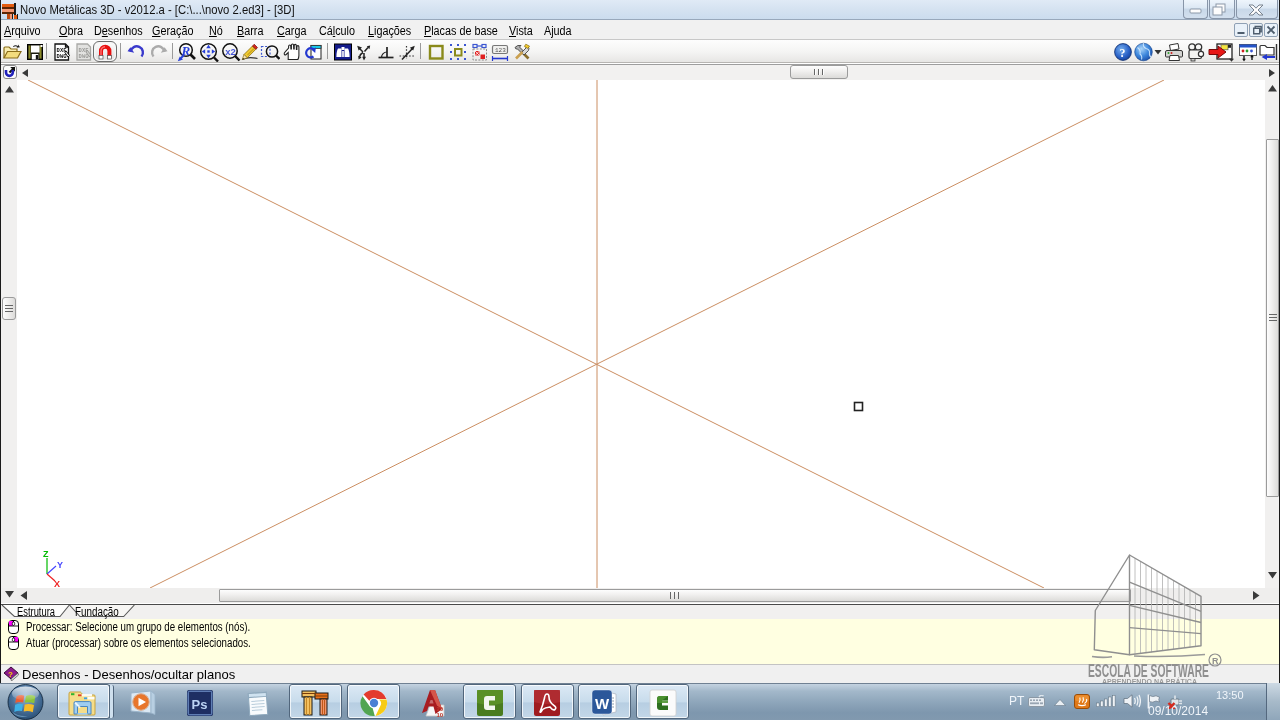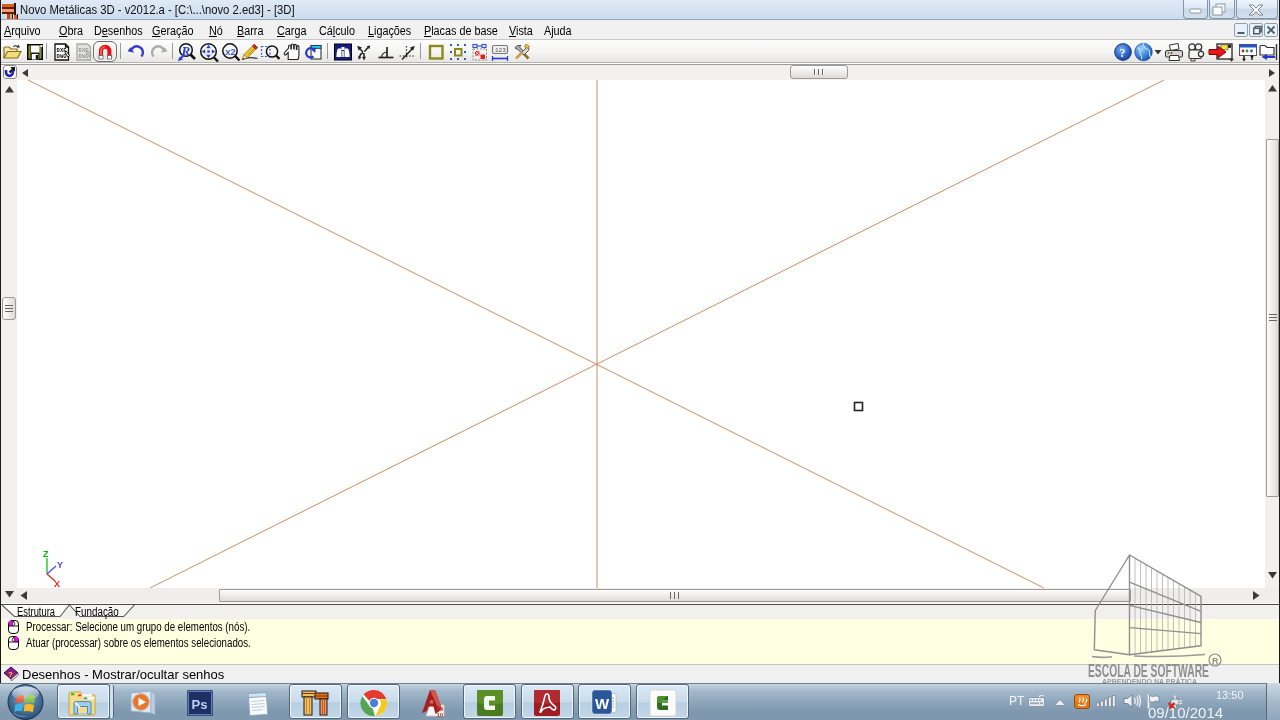--- a/index.html
+++ b/index.html
@@ -424,21 +424,21 @@
 </svg>
 <div class="msgtext" style="top:620px">Processar: Selecione um grupo de elementos (nós).</div>
 <div class="msgtext" style="top:636px">Atuar (processar) sobre os elementos selecionados.</div>
 
 <div class="abs" id="statusbar"></div>
 <svg class="abs" style="left:3px;top:666px" width="16" height="15" viewBox="0 0 16 15">
   <polygon points="1,7 8,1 15,7 8,13" fill="#8c1a8c" stroke="#3a0a3a" stroke-width="1"></polygon>
   <polygon points="8,13 15,7 15.5,9 8.5,15" fill="#ddd" stroke="#555" stroke-width="0.7"></polygon>
   <text x="5" y="10.5" font-size="8" font-weight="bold" fill="#ffd700" font-family="Liberation Sans,sans-serif">?</text>
 </svg>
-<div class="abs" id="statustext">Desenhos - Mostrar/ocultar senhos</div>
+<div class="abs" id="statustext">Desenhos - Desenhos/ocultar planos</div>
 
 <svg class="abs" style="left:1080px;top:548px;z-index:60" width="150" height="140" viewBox="0 0 150 140">
   <g stroke="#b0b0b0" stroke-width="0.8" fill="none">
     <path d="M55 10.2 V106.6 M60.5 13.4 V106 M66 16.6 V105.2 M71.5 19.7 V104.4 M77 22.9 V103.6 M82.5 26.1 V102.9 M88 29.3 V102.1 M93.5 32.5 V101.3 M99 35.6 V100.6 M104.5 38.8 V99.8 M110 42 V99 M115.5 45.2 V98.3"></path>
   </g>
   <g stroke="#8f8f8f" stroke-width="1.4" fill="none" stroke-linejoin="round">
     <path d="M49.5 7 L15.3 62.5 L14.3 101.8 L49.5 106.8 Z"></path>
     <path d="M49.5 7 L121 48.4 L121 97.7 L49.5 106.8"></path>
     <path d="M49.5 34.2 L121 63.4 M49.5 57.4 L121 74.5 M49.5 79.6 L121 85.6"></path>
   </g>
@@ -613,17 +613,17 @@
 <svg class="abs" style="left:1146px;top:694px;z-index:110" width="16" height="15" viewBox="0 0 16 15">
   <path d="M2.5 0.5 L2.5 14.5" stroke="#eef2f6" stroke-width="1.8"></path>
   <path d="M3.5 1.5 Q7 3.5 10 1.8 L13.5 3.2 Q12 5.5 13.5 8 L10 7 Q6.5 9 3.5 7.5 Z" fill="#eef2f6" stroke="#5c6c7a" stroke-width="0.6"></path>
 </svg>
 <svg class="abs" style="left:1167px;top:694px;z-index:110" width="17" height="15" viewBox="0 0 17 15">
   <rect x="4" y="5" width="8" height="6" rx="1" fill="#dfe5ea" stroke="#5c6c7a" stroke-width="0.8"></rect>
   <path d="M12 7 L15 7 M12 9.5 L15 9.5 M8 5 V1.5 M8 11 V14" stroke="#dfe5ea" stroke-width="1.6"></path>
   <path d="M1.5 9 L7.5 15 M7.5 9 L1.5 15" stroke="#d42a1e" stroke-width="2.4"></path>
 </svg>
 <div class="abs" id="traytxt" style="left:1216px;top:689px;z-index:110;font-size:11px;">13:50</div>
-<div class="abs" id="traytxt2" style="left:1148px;top:704px;z-index:110;font-size:15px;color:#f0f5fa;">09/10/2014</div>
+<div class="abs" id="traytxt2" style="left:1148px;top:704px;z-index:110;font-size:12px;color:#f0f5fa;">09/10/2014</div>
 <div class="abs" style="left:1266px;top:683px;width:1px;height:37px;background:#54687e;z-index:110"></div>
 <div class="abs" style="left:1267px;top:683px;width:13px;height:37px;background:linear-gradient(180deg,#cdd9e4 0%,#a7bac9 50%,#8fa6ba 100%);z-index:110"></div>
 <div class="abs" id="edgeL"></div>
 <div class="abs" id="edgeR"></div>
 
 </body></html>

